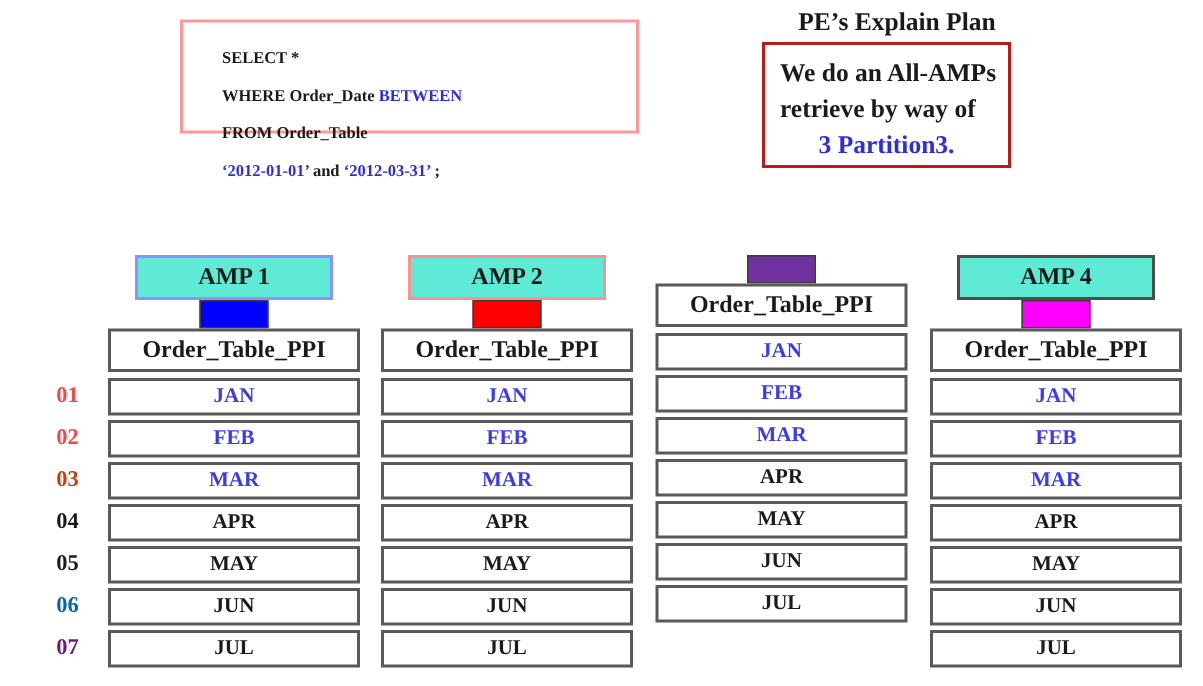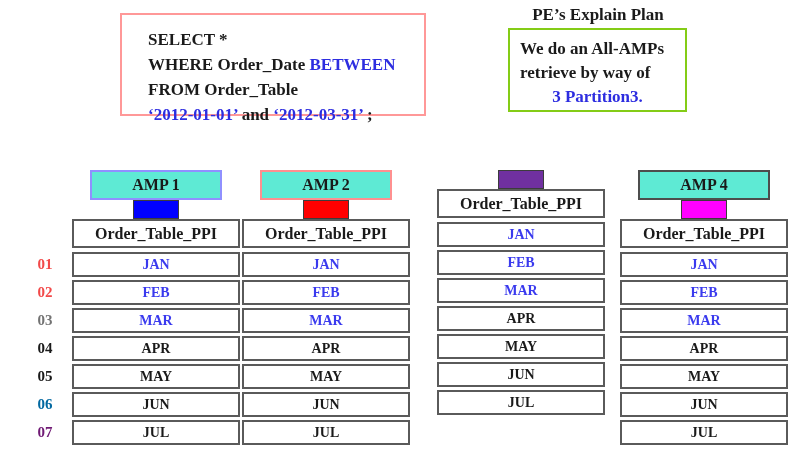--- a/index.html
+++ b/index.html
@@ -2,39 +2,39 @@
 <html><head>
 <meta charset="utf-8">
 <style>
   html,body{margin:0;padding:0;background:#ffffff;}
   .canvas{
     position:relative;width:802px;height:457px;background:#ffffff;overflow:hidden;
     font-family:"Liberation Serif","DejaVu Serif",serif;font-weight:bold;color:#1a1a1a;
   }
   
   .sql-box{
-    position:absolute;left:120px;top:13px;width:306px;height:103px;
+    position:absolute;left:120px;top:13px;width:306px;height:76px;
     border:2px solid #ff9898;box-sizing:border-box;
-    padding:12px 0 0 26px;font-size:17px;line-height:25px;white-space:nowrap;
+    padding:12px 0 0 26px;font-size:11px;line-height:25px;white-space:nowrap;
   }
   .blue{color:#2d2de0;}
   
   .pe-title{position:absolute;left:498px;top:5px;width:200px;text-align:center;font-size:17px;}
   .pe-box{
-    position:absolute;left:508px;top:28px;width:179px;height:84px;
-    border:2px solid #84cc16;box-sizing:border-box;
+    position:absolute;left:508px;top:28px;width:166px;height:84px;
+    border:2px solid #b91c1c;box-sizing:border-box;
     padding:7px 0 0 10px;font-size:17px;line-height:24px;
   }
   .pe-box .centered{text-align:center;padding-right:10px;}
   
   .row-numbers{position:absolute;left:28px;top:252px;width:34px;text-align:center;font-size:15px;}
   .row-num{height:25px;line-height:25px;margin-bottom:3px;}
   
   .amp-col{position:absolute;top:170px;width:168px;}
-  .amp-col.c1{left:72px}.amp-col.c2{left:242px}.amp-col.c3{left:437px}.amp-col.c4{left:620px}
+  .amp-col.c1{left:72px}.amp-col.c2{left:254px}.amp-col.c3{left:437px}.amp-col.c4{left:620px}
   .amp-box{
     width:132px;height:30px;margin:0 auto;border:2px solid #888;box-sizing:border-box;
     text-align:center;font-size:16px;line-height:26px;background:#5eead4;
   }
   .connector{width:46px;height:19px;margin:0 auto;border:1px solid #3c3c3c;box-sizing:border-box;}
   .cell{
     border:2px solid #5a5a5a;box-sizing:border-box;background:#fff;
     text-align:center;
   }
   .cell.hdr{height:29px;line-height:25px;font-size:16px;}
@@ -56,21 +56,21 @@
   <div class="pe-title">PE’s Explain Plan</div>
   <div class="pe-box">
     <div>We do an All-AMPs</div>
     <div>retrieve by way of</div>
     <div class="blue centered">3 Partition3.</div>
   </div>
 
   <div class="row-numbers">
     <div class="row-num" style="color: rgb(242, 74, 74);">01</div>
     <div class="row-num" style="color: rgb(242, 74, 74);">02</div>
-    <div class="row-num" style="color: #737373;">03</div>
+    <div class="row-num" style="color: #c2410c;">03</div>
     <div class="row-num" style="color: rgb(26, 26, 26);">04</div>
     <div class="row-num" style="color: rgb(26, 26, 26);">05</div>
     <div class="row-num" style="color: #0369a1;">06</div>
     <div class="row-num" style="color: #701a75;">07</div>
   </div>
 
   <div class="amp-col c1">
     <div class="amp-box" style="border-color: rgb(144, 144, 255);"><span>AMP 1</span></div>
     <div class="connector" style="background: rgb(0, 0, 255);"></div>
     <div>

